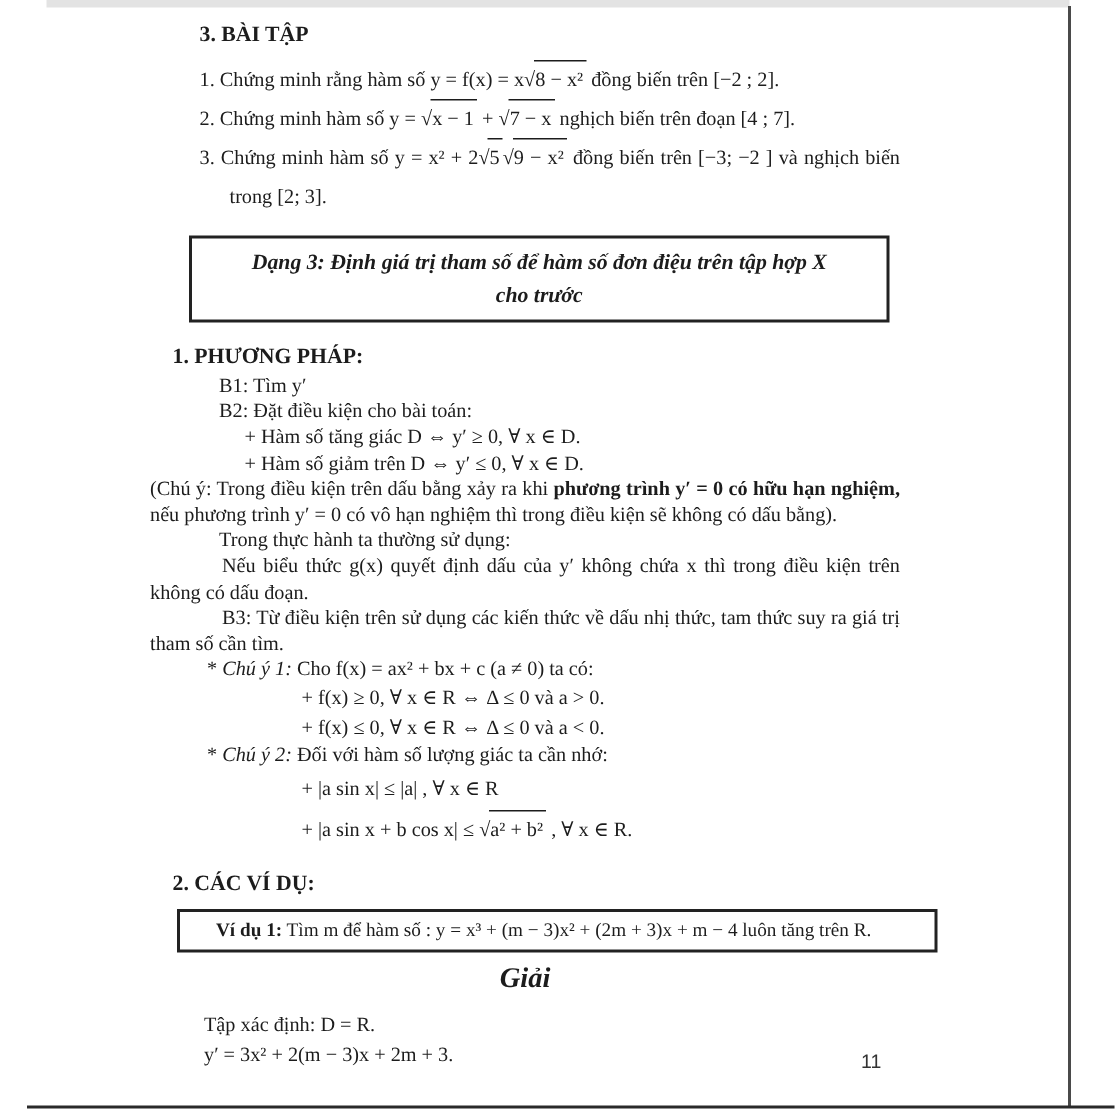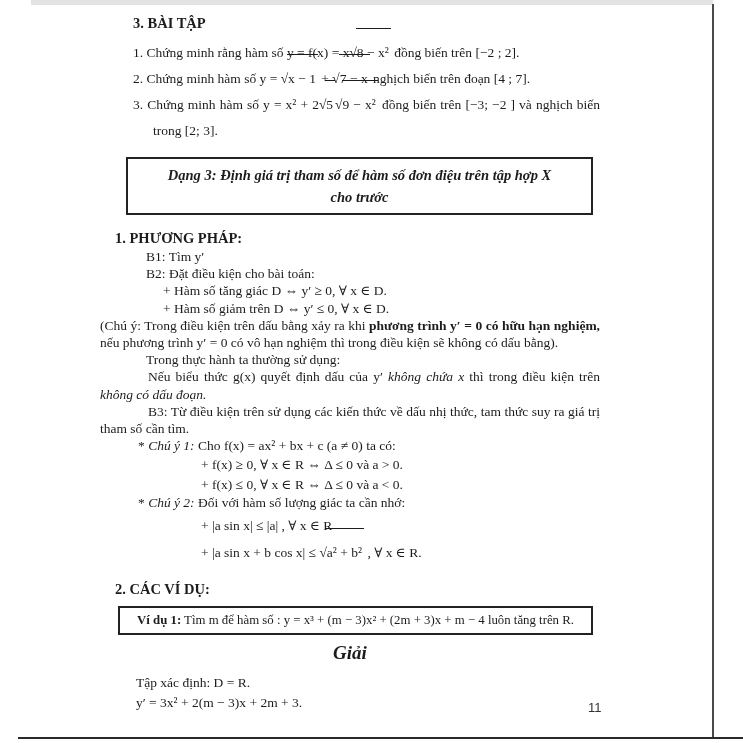--- a/index.html
+++ b/index.html
@@ -20,32 +20,32 @@
   .method-title{margin:14px 0 0 15px;}
   .line{min-height:17px;}
   .ind1{margin-left:46px;}
   .ind2{margin-left:63px;}
   .para{}
   .para-ind{text-indent:48px;}
   .note{margin-left:38px;line-height:18px;}
   .form{margin-left:101px;line-height:19.5px;text-align:left;}
   .tall{line-height:27px;}
   .vd-title{margin:14px 0 7px 15px;}
-  .vidu-box{border:2px solid #222;margin-left:18px;width:455px;padding:4px 8px;
-    font-size:12.8px;white-space:nowrap;overflow:hidden;text-align:center;}
+  .vidu-box{border:2px solid #222;margin-left:18px;width:455px;padding:4px 24px;
+    font-size:12.8px;white-space:nowrap;overflow:hidden;text-align:left;}
   .giai{text-align:center;font-weight:bold;font-style:italic;margin:9px 0 11px 0;font-size:19px;}
   .sol{margin-left:36px;line-height:20.5px;text-align:left;}
-  .page-number{position:absolute;left:588px;top:700px;font-size:13px;
+  .page-number{position:absolute;left:574px;top:700px;font-size:13px;
     font-family:"Liberation Sans","DejaVu Sans",sans-serif;color:#333;}
   .b{font-weight:bold;}
-  .i{font-style:italic;}
+  .i{}
   .b.i{font-weight:normal;font-style:italic;}
   .sqrt{white-space:nowrap;}
   .sqrt .sgn{letter-spacing:-1px;}
-  .sqrt .rad{border-top:1.2px solid #1c1c1c;padding:16px 2px 0 1px;}
+  .sqrt .rad{border-top:1.2px solid #1c1c1c;padding:4px 2px 0 1px;}
 </style>
 </head>
 <body>
 
 <div class="top-strip"></div>
 <div class="right-border"></div>
 <div class="bottom-border"></div>
 
 <div class="content">
   <div class="h ex-title">3. BÀI TẬP</div>

